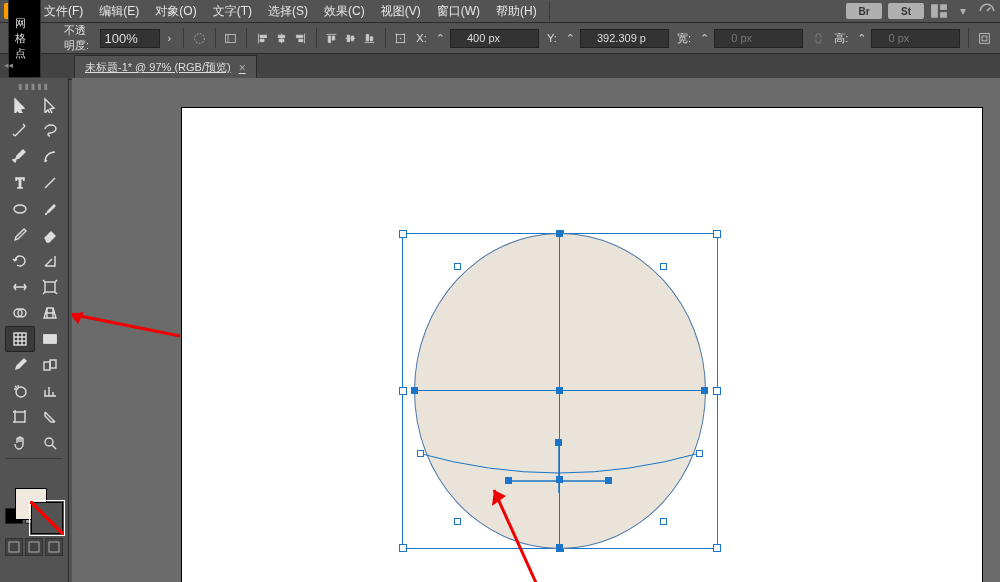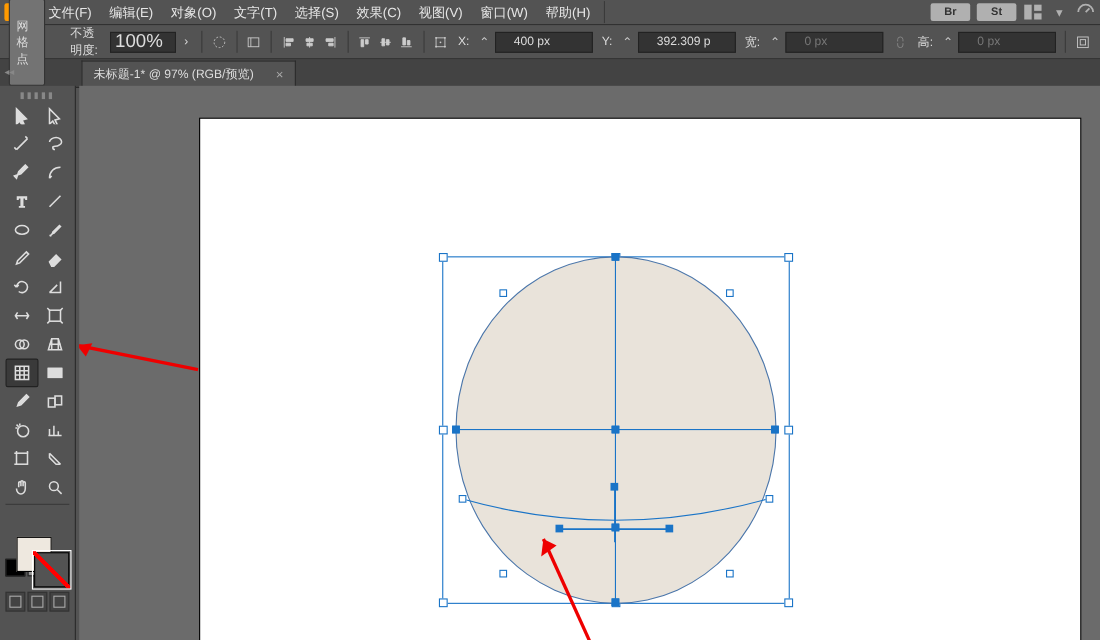--- a/index.html
+++ b/index.html
@@ -64,33 +64,33 @@
     background:#535353;
     display:flex;
     align-items:center;
     padding:0 8px;
     gap:4px;
     border-bottom:1px solid #2a2a2a;
     font-size:11px;
   }
   .opt-label{
     padding:16px 6px;
-    background:#737373;
+    background:#000000;
     border:1px solid #333;
     border-radius:2px;
     color:#ddd;
   }
   .opt-text{color:#ddd;padding:0 4px;}
   .opt-input{
     background:#333;
     border:1px solid #222;
     color:#ddd;
     width:50px;
     height:17px;
-    font-size:17px;
+    font-size:13px;
     padding:0 4px;
   }
   .opt-icon-btn{
     width:22px;height:22px;
     display:flex;align-items:center;justify-content:center;
     border:1px solid transparent;
     border-radius:2px;
   }
   .opt-sep{
     width:1px;height:20px;background:#3a3a3a;margin:0 4px;
@@ -107,22 +107,22 @@
     display:flex;
     align-items:flex-end;
     padding-left:74px;
     border-bottom:1px solid #2a2a2a;
   }
   .doc-tab{
     background:#535353;
     padding:4px 10px;
     border:1px solid #2a2a2a;
     border-bottom:none;
-    display:flex;align-items:flex-end;gap:20px;
-    font-size:11px;color:#ddd;
+    display:flex;align-items:flex-end;gap:8px;
+    font-size:11px;color:#ddd;text-decoration:underline;
   }
   .doc-close{font-size:12px;color:#aaa;}
   
   .toolbox{
     position:absolute;
     left:0;top:78px;
     width:68px;
     background:#535353;
     border-right:1px solid #2a2a2a;
     padding-top:4px;

